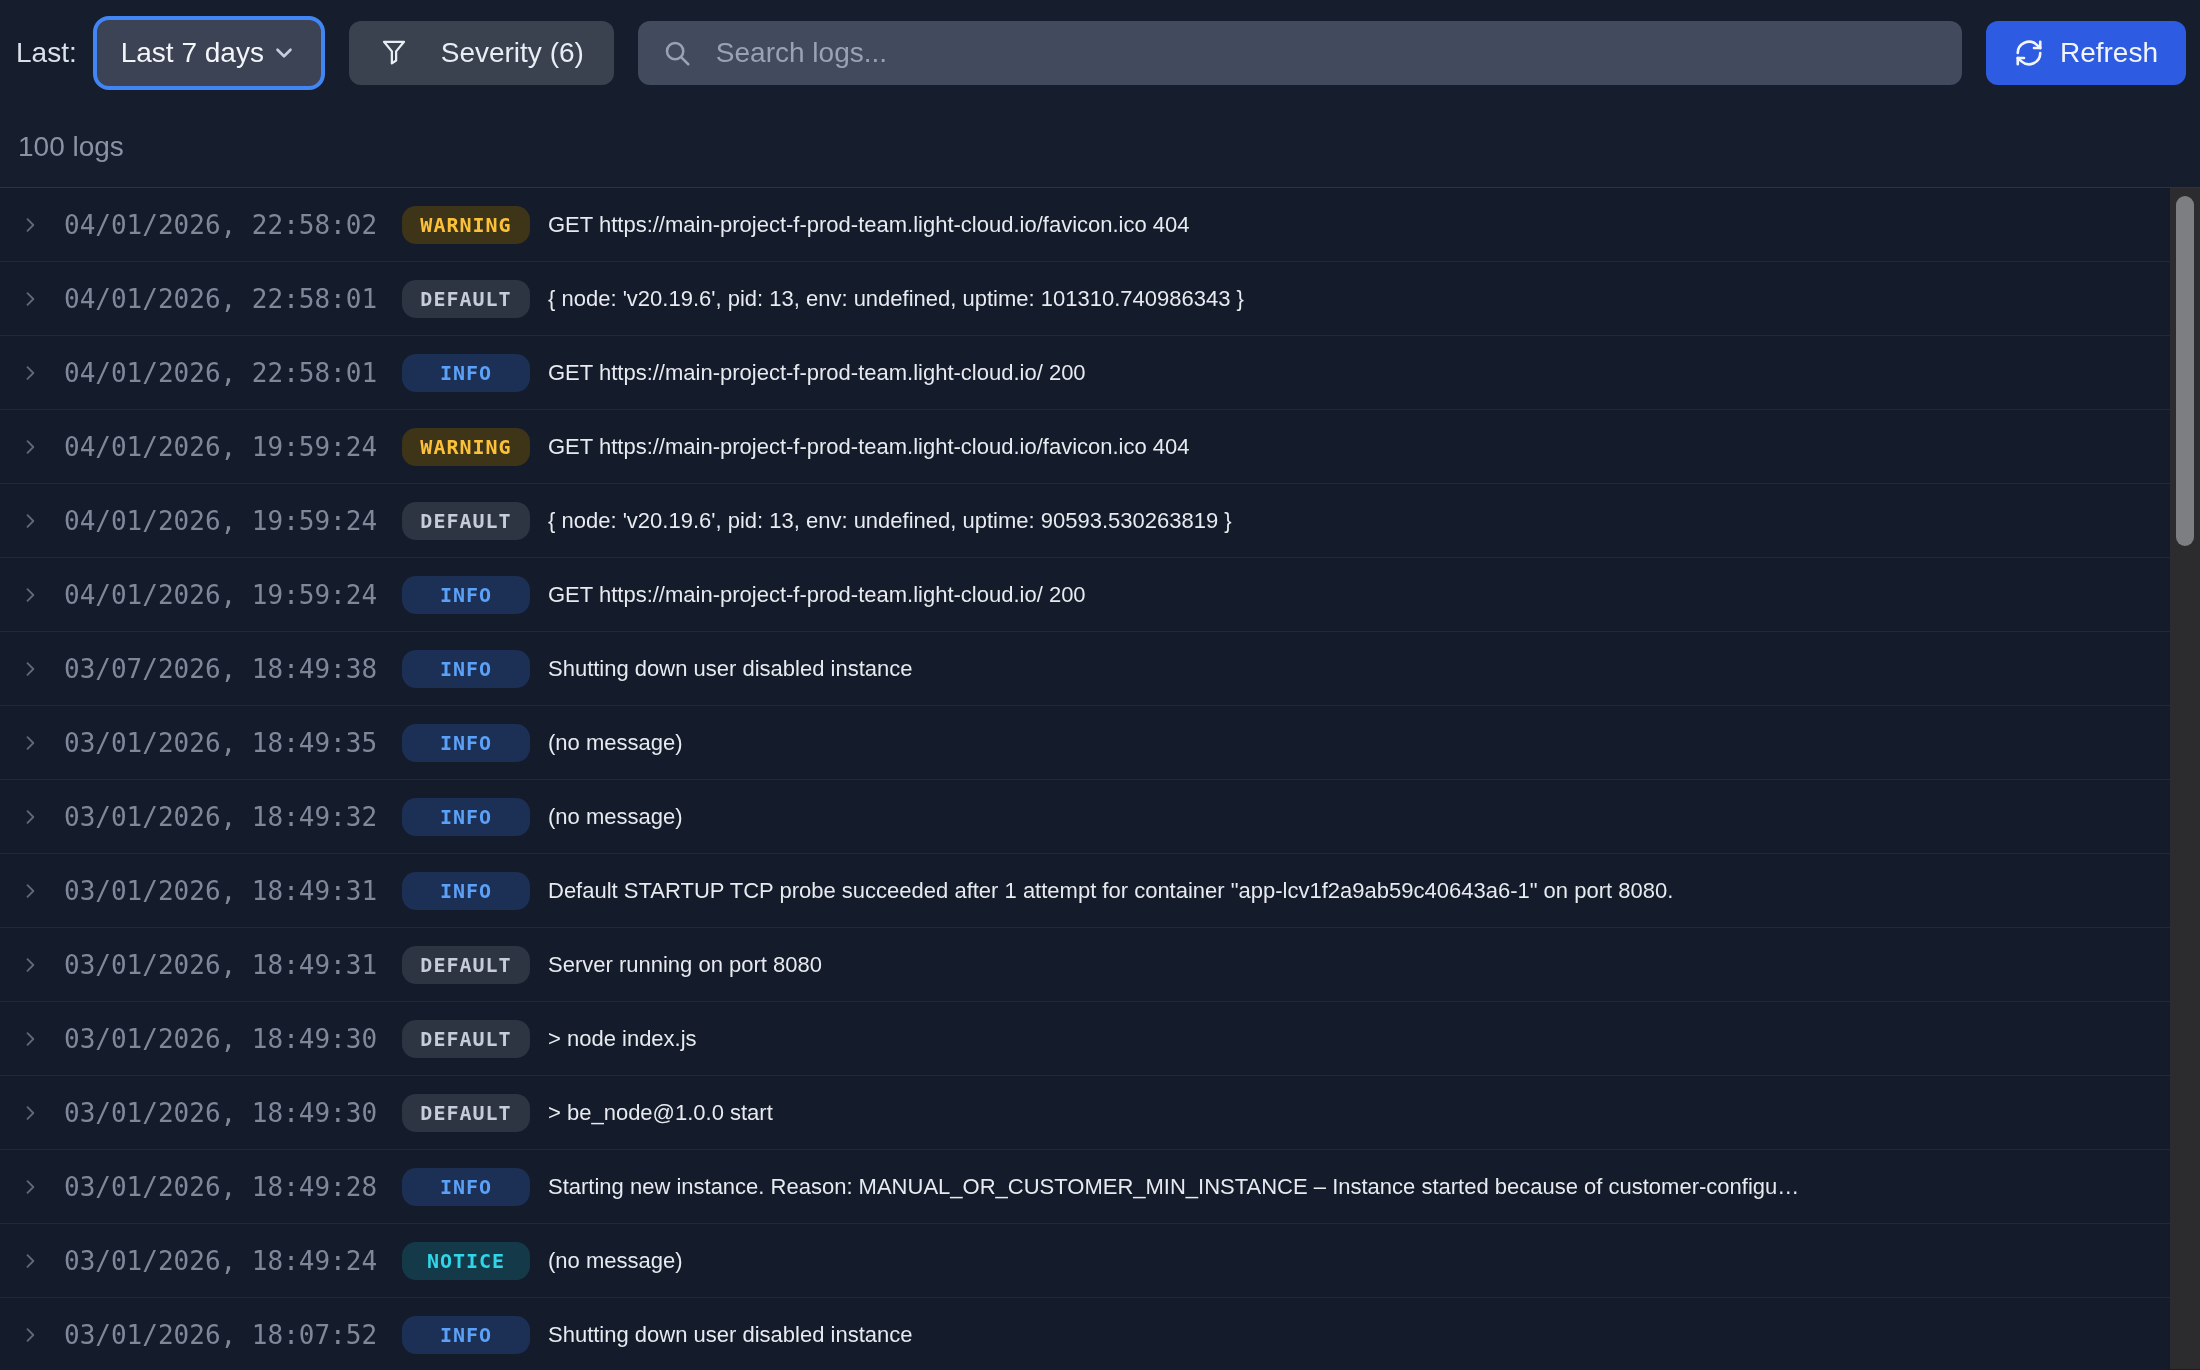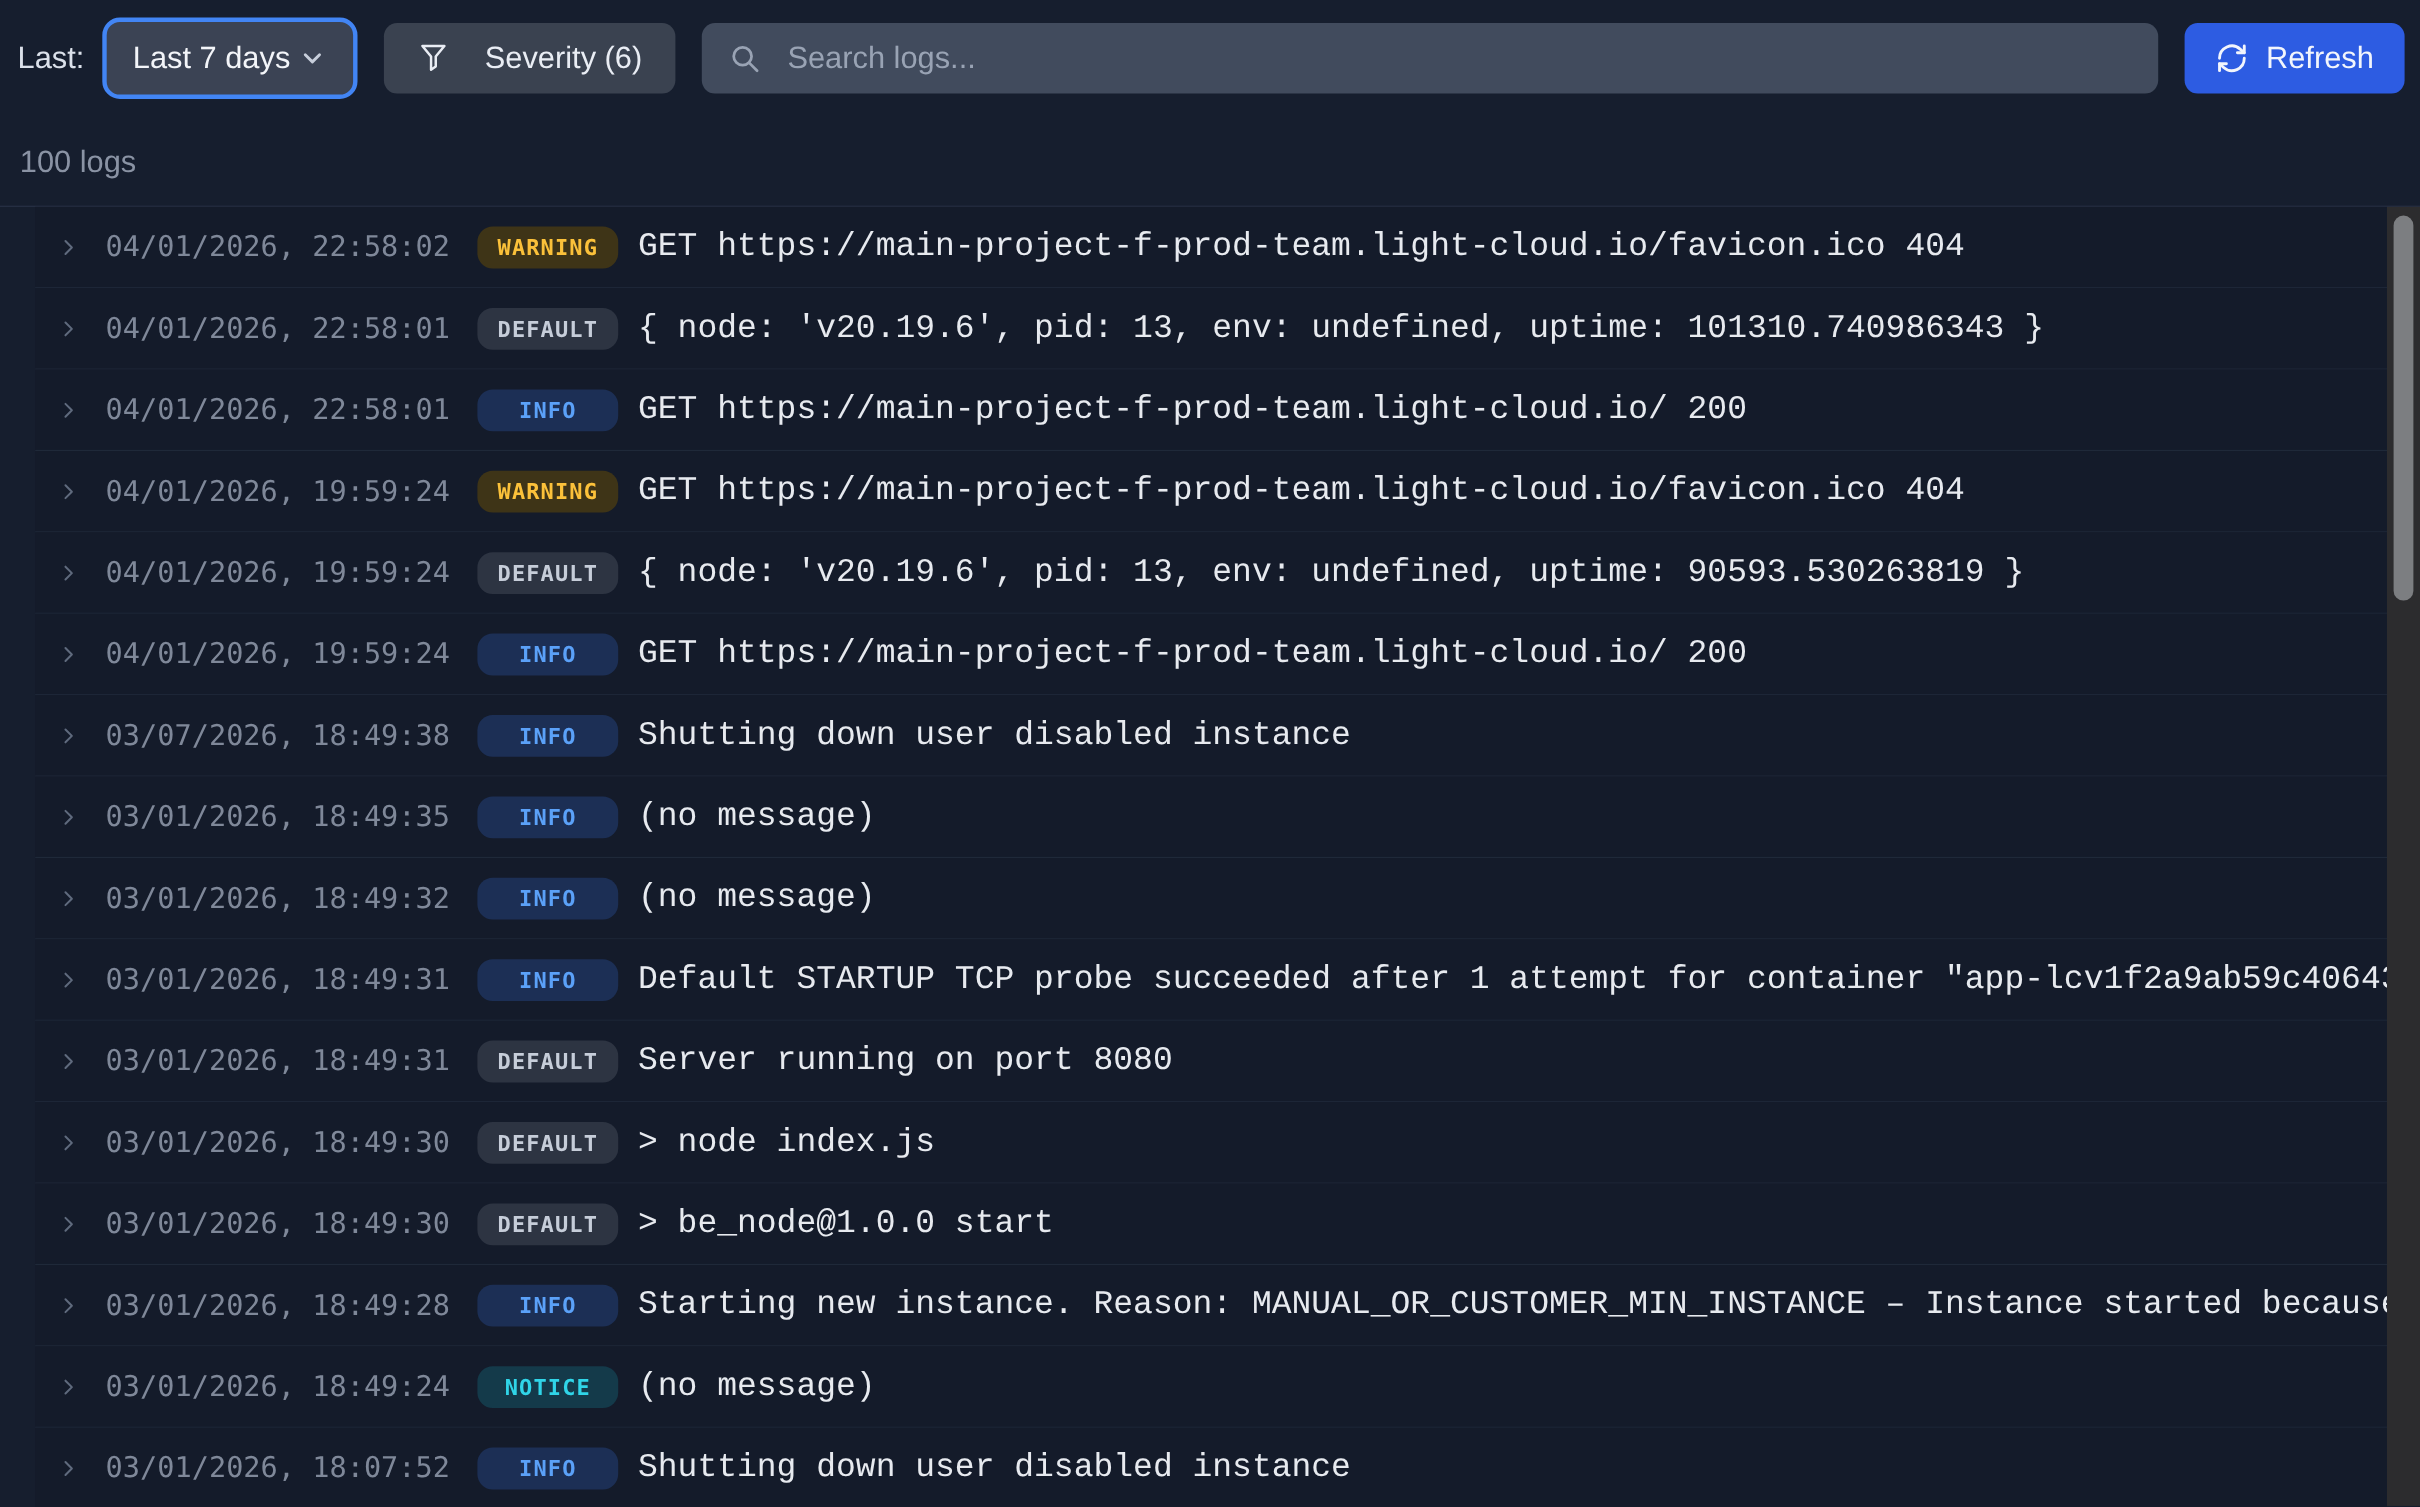--- a/index.html
+++ b/index.html
@@ -55,21 +55,21 @@
   .icon { flex:0 0 auto; display:block; }
   
   .logs-count {
     height:82px;
     display:flex; align-items:center;
     padding-left:18px;
     color:#8a93a4; font-size:28px;
     border-bottom:1px solid #2a3447;
   }
   
-  .log-area { position:relative; height:1181px;padding-left:32px; }
+  .log-area { position:relative; height:1181px; }
   .log-list { margin-right:30px; }
   .log-row {
     height:74px;
     display:flex; align-items:center;
     padding-left:20px;
     border-bottom:1px solid #1f2939;
     background:#141b2a;
     cursor:pointer;
   }
   .chev { color:#5f6a7d; width:20px; height:20px; }
@@ -84,22 +84,22 @@
     width:128px; height:38px;
     margin-left:18px;
     border-radius:14px;
     display:flex; align-items:center; justify-content:center;
     font-family:"DejaVu Sans Mono", monospace;
     font-size:20px; font-weight:bold; letter-spacing:1px;
     flex:0 0 auto;
   }
   .msg {
     margin-left:18px;
-    font-family:Liberation Mono, monospace;
-    font-size:30px; color:#e7eaef;
+    font-family:Liberation Sans, sans-serif;
+    font-size:22px; color:#e7eaef;
     white-space:pre;
     overflow:hidden;
     flex:1;
   }
   
   .scrollbar {
     position:absolute; top:0; right:0;
     width:30px; height:100%;
     background:#2c2c2e;
   }

